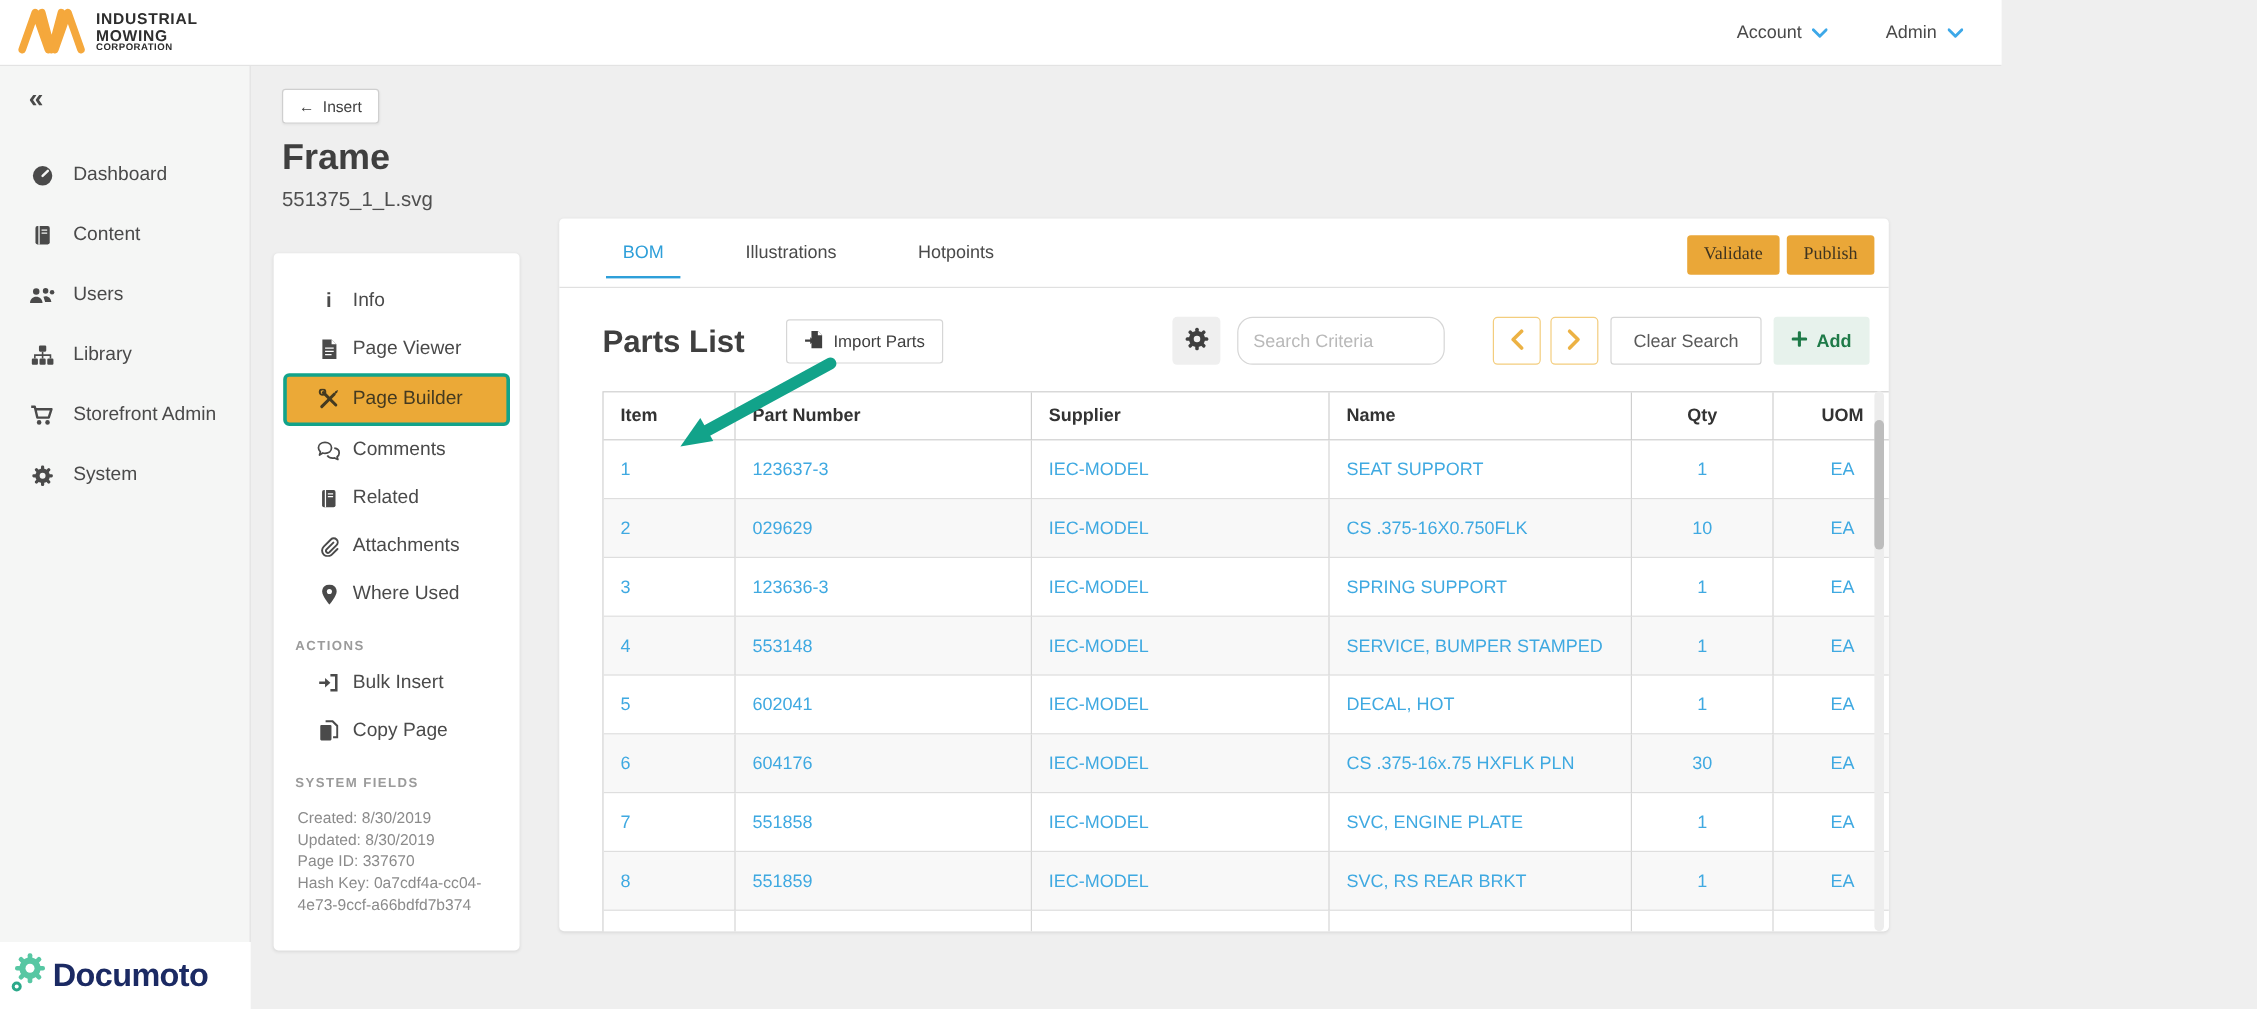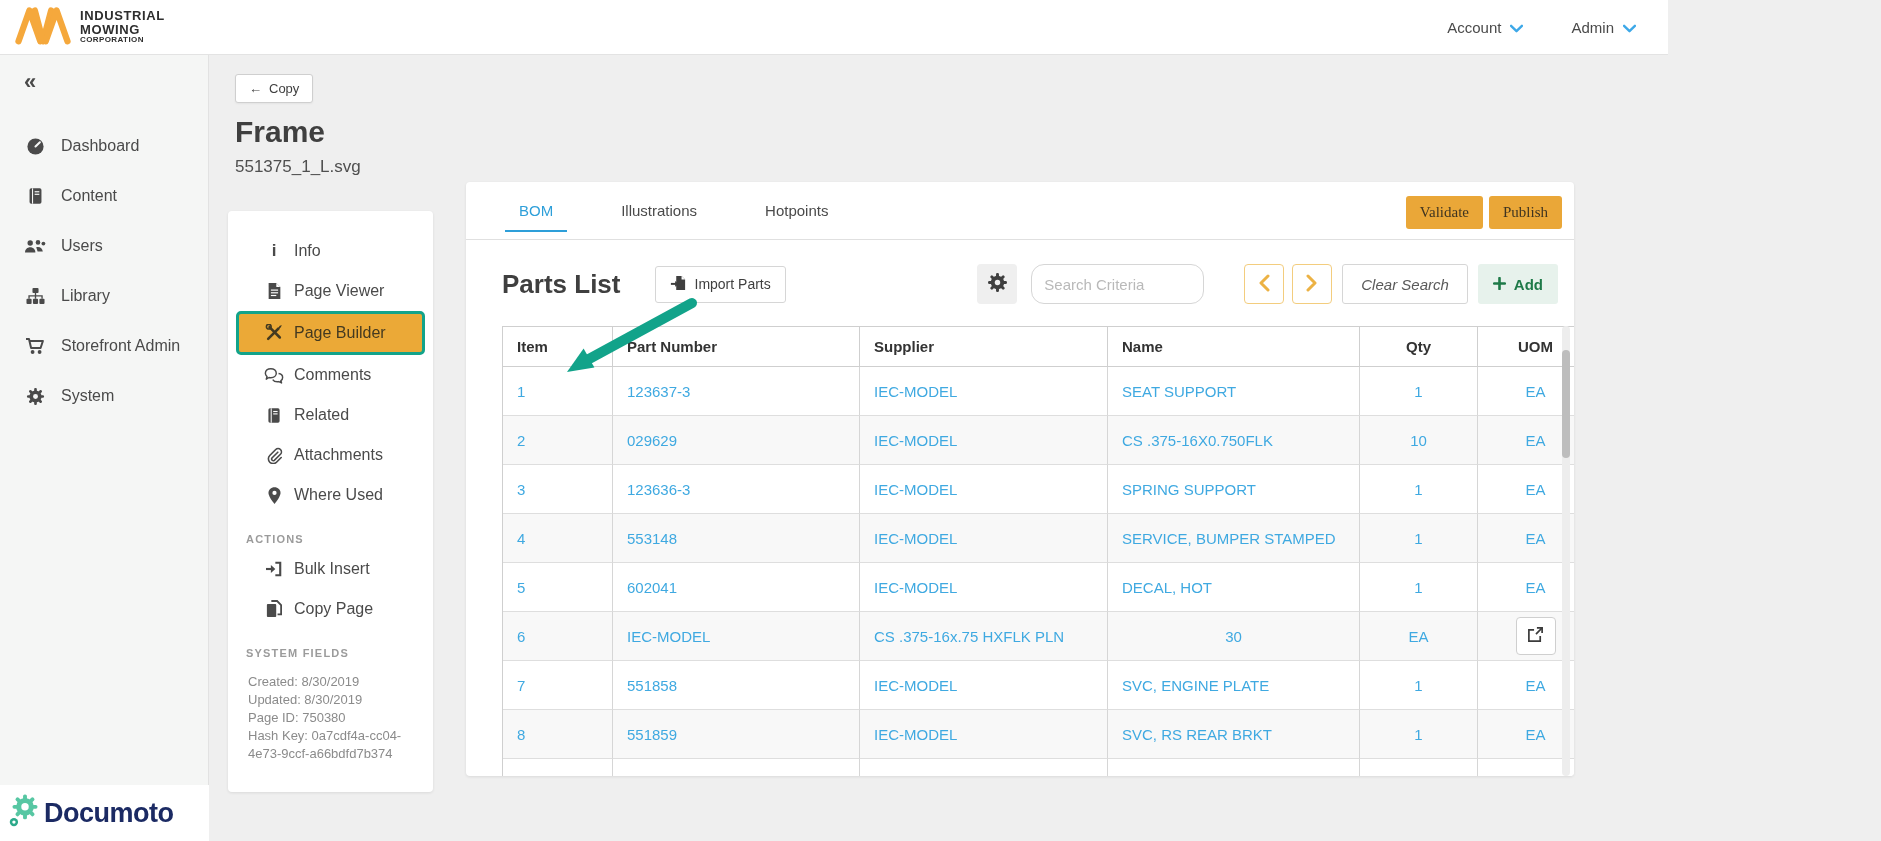--- a/index.html
+++ b/index.html
@@ -79,21 +79,21 @@
   .toolbar .spacer { flex:1; }
   .gear-btn { width:40px; height:40px; background:#efefef; border:none; border-radius:4px;
     display:flex; align-items:center; justify-content:center; cursor:pointer; margin-right:14px; }
   .search-input { width:173px; height:40px; border:1px solid #d6d6d6; border-radius:13px;
     font-size:15px; padding:0 12px; color:#4a4a4a; font-family:inherit; margin-right:40px; }
   .search-input::placeholder { color:#b9b9b9; }
   .page-btn { width:40px; height:40px; background:#fff; border:1px solid #f3cd7e;
     border-radius:4px; display:flex; align-items:center; justify-content:center;
     cursor:pointer; margin-right:8px; }
   .clear-btn { height:40px; background:#fff; border:1px solid #d6d6d6; border-radius:3px;
-    font-size:15px; color:#5a5a5a; padding:0 18px; cursor:pointer; margin:0 10px 0 2px; font-family:inherit;font-style:italic; }
+    font-size:15px; color:#5a5a5a; padding:0 18px; cursor:pointer; margin:0 10px 0 2px; font-family:inherit; }
   .add-btn { height:40px; background:#e7f2ec; border:none; border-radius:3px;
     font-size:15px; font-weight:bold; color:#1e7a48; padding:0 15px; display:flex;
     align-items:center; gap:8px; cursor:pointer; font-family:inherit; }
 
   
   .table-zone { margin:20px 16px 0 36px; position:relative; }
   .ptable { width:1333px; border:1px solid #cfcfcf; }
   .thead-row,.trow { display:grid;
     grid-template-columns:110px 247px 248px 252px 118px 116px 120px 1fr; }
   .thead-row { height:40px; }
@@ -252,21 +252,21 @@
       </svg>
     </span>
     <span class="documoto-word">Documoto</span>
   </div>
 </div>
 
 <div class="main">
 
   <button class="back-btn">
     <span>←</span>
-    <span>Copy</span>
+    <span>Insert</span>
   </button>
   <div class="page-title">Frame</div>
   <div class="page-subtitle">551375_1_L.svg</div>
 
   <div class="menu-card">
     <div class="mitem">
       <span class="ic" style="font-weight:900;font-size:17px;color:#4a4a4a;">i</span>
       <span>Info</span>
     </div>
     <div class="mitem">
@@ -349,21 +349,21 @@
             <rect x="1" y="4.5" width="10.5" height="14.5" rx="1" fill="#4a4a4a"></rect>
           </svg>
       </span>
       <span>Copy Page</span>
     </div>
 
     <div class="mheading">SYSTEM FIELDS</div>
     <div class="sysfields">
       <div>Created: 8/30/2019</div>
       <div>Updated: 8/30/2019</div>
-      <div>Page ID: 750380</div>
+      <div>Page ID: 337670</div>
       <div>Hash Key: 0a7cdf4a-cc04-4e73-9ccf-a66bdfd7b374</div>
     </div>
   </div>
 
   <svg class="anno-arrow" viewBox="0 0 150 95">
     <line x1="133" y1="10" x2="30" y2="66" stroke="#12a38a" stroke-width="10" stroke-linecap="round"></line>
     <polygon points="8,79 24.6,55.4 35.4,74.6" fill="#12a38a"></polygon>
   </svg>
 
   <div class="content-card">
@@ -681,20 +681,23 @@
                     </svg>
         </span>
       </button>
     </div>
   </div>
 
   <div class="trow">
     <div class="tcell c-item">
                 <span class="link">6</span>
               </div>
+    <div class="tcell c-pn">
+                <span class="link">604176</span>
+              </div>
     <div class="tcell c-sup">
                 <span class="link">IEC-MODEL</span>
               </div>
     <div class="tcell c-name">
                 <span class="link">CS .375-16x.75 HXFLK PLN</span>
               </div>
     <div class="tcell center c-qty">
                 <span class="link">30</span>
               </div>
     <div class="tcell center c-uom">

